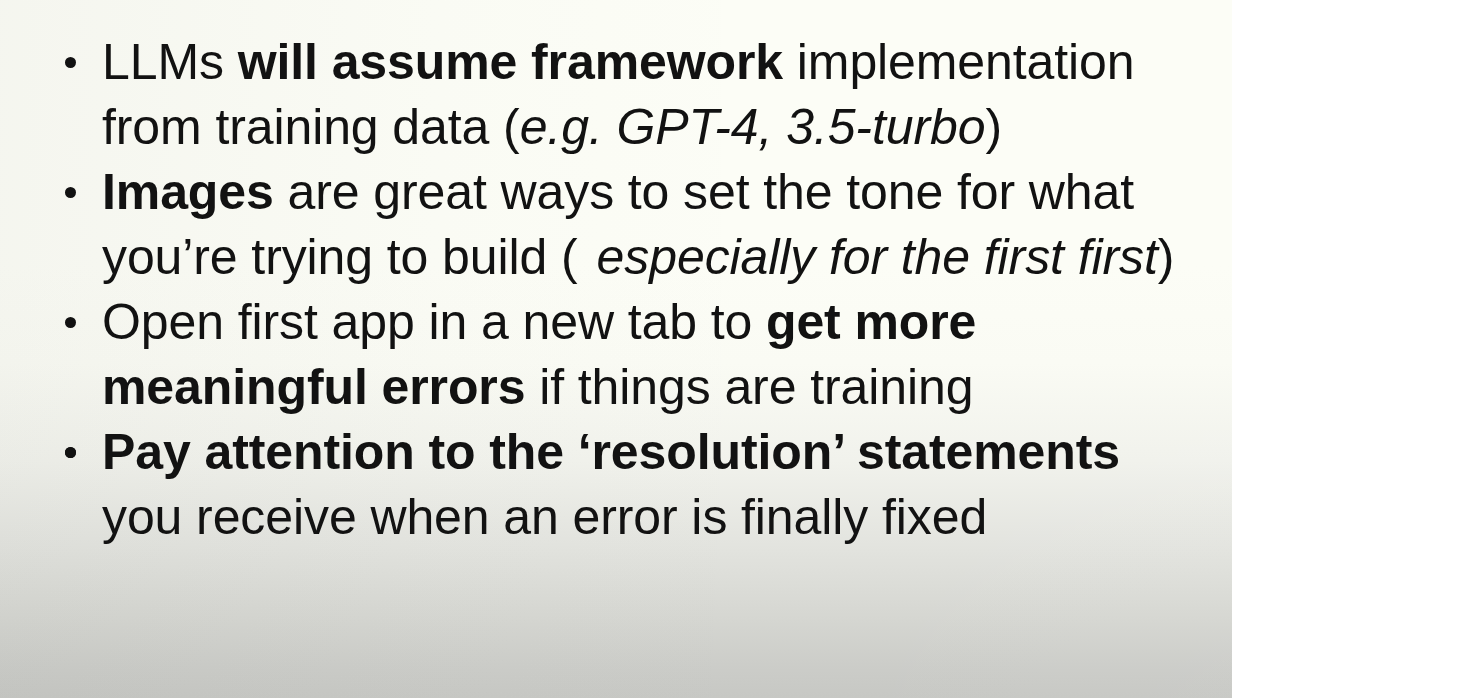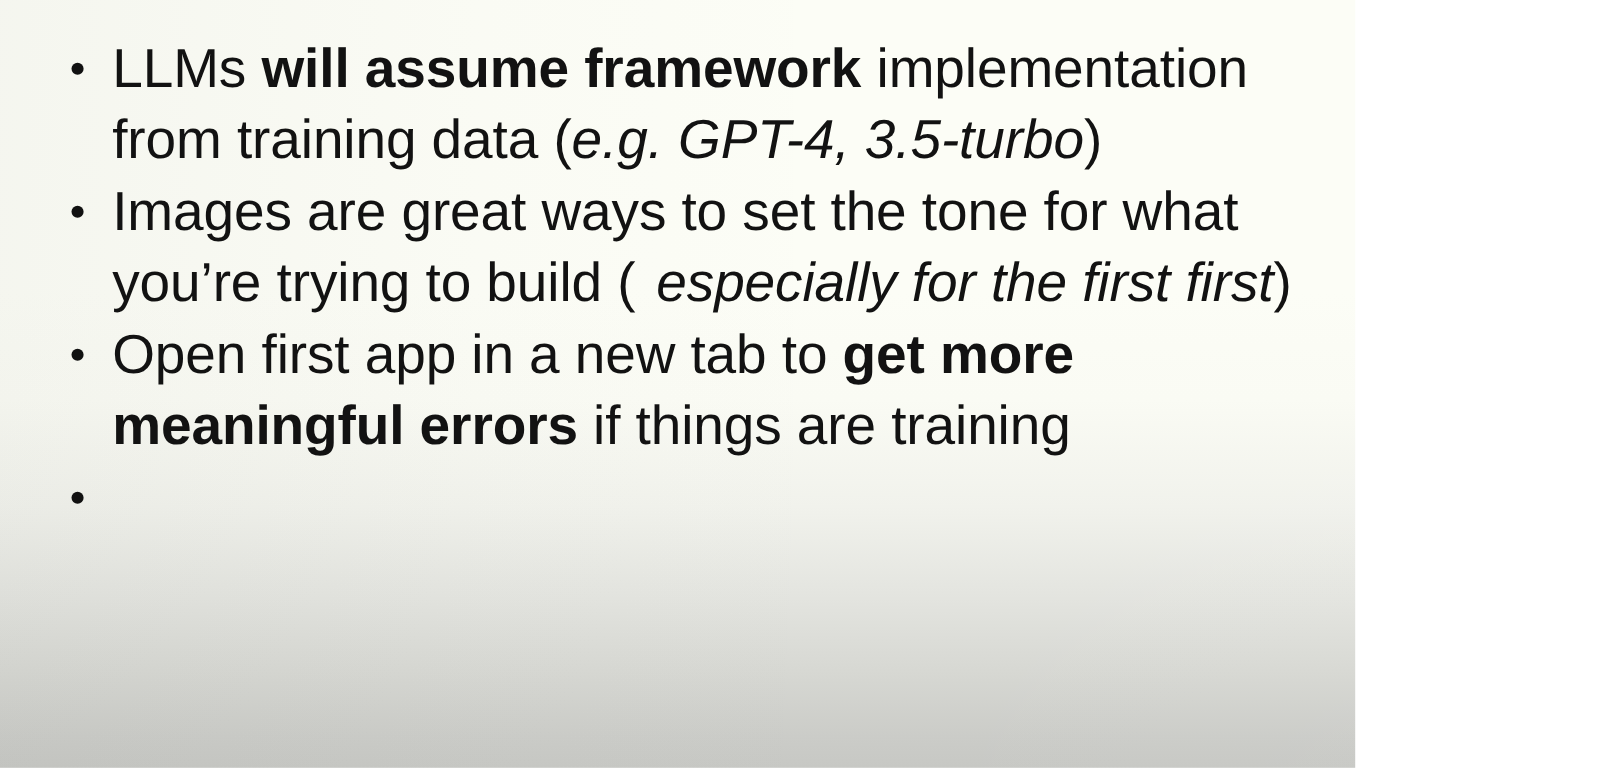--- a/index.html
+++ b/index.html
@@ -82,27 +82,31 @@
 <div id="slide" style="background: linear-gradient(rgb(252, 253, 246) 0%, rgb(252, 253, 246) 38%, rgb(250, 251, 244) 52%, rgb(241, 242, 236) 66%, rgb(227, 228, 223) 78%, rgb(214, 215, 210) 88%, rgb(203, 204, 200) 96%, rgb(199, 200, 196) 100%);">
   <ul id="bullet-list">
 
     <li class="bullet-item" style="color: rgb(18, 18, 18);">
       <span class="bullet-dot"></span>
       <span class="bullet-text"><span>LLMs </span><span style="font-weight: 700;">will assume framework</span><span> implementation from training data (</span><span style="font-style: italic;">e.g. GPT-4, 3.5-turbo</span><span>)</span></span>
     </li>
 
     <li class="bullet-item" style="color: rgb(18, 18, 18);">
       <span class="bullet-dot"></span>
-      <span class="bullet-text"><span style="font-weight: 400;">Images</span><span> are great ways to set the tone for what you’re trying to build (</span><span style="font-style: italic; margin-left: 19px;">especially for the </span><span style="font-weight: 400; font-style: italic; margin-top: 12px;">first</span><span style="font-style: italic;"> first</span><span>)</span></span>
+      <span class="bullet-text"><span style="font-weight: 700;">Images</span><span> are great ways to set the tone for what you’re trying to build (</span><span style="font-style: italic; margin-left: 19px;">especially for the </span><span style="font-weight: 400; font-style: italic; margin-top: 12px;">first</span><span style="font-style: italic;"> first</span><span>)</span></span>
     </li>
 
     <li class="bullet-item" style="color: rgb(18, 18, 18);">
       <span class="bullet-dot"></span>
       <span class="bullet-text"><span>Open first app in a new tab to </span><span style="font-weight: 700;">get more meaningful errors</span><span> if things are training</span></span>
     </li>
 
     <li class="bullet-item" style="color: rgb(18, 18, 18);">
       <span class="bullet-dot"></span>
     </li>
 
+    <li class="bullet-item" style="color: rgb(18, 18, 18);">
+      <span class="bullet-dot"></span>
+      <span class="bullet-text"><span style="font-weight: 700;">Pay attention to the ‘resolution’ statements</span><span> you receive when an error is finally fixed</span></span>
+    </li>
 
   </ul>
 </div>
 
 </body></html>

